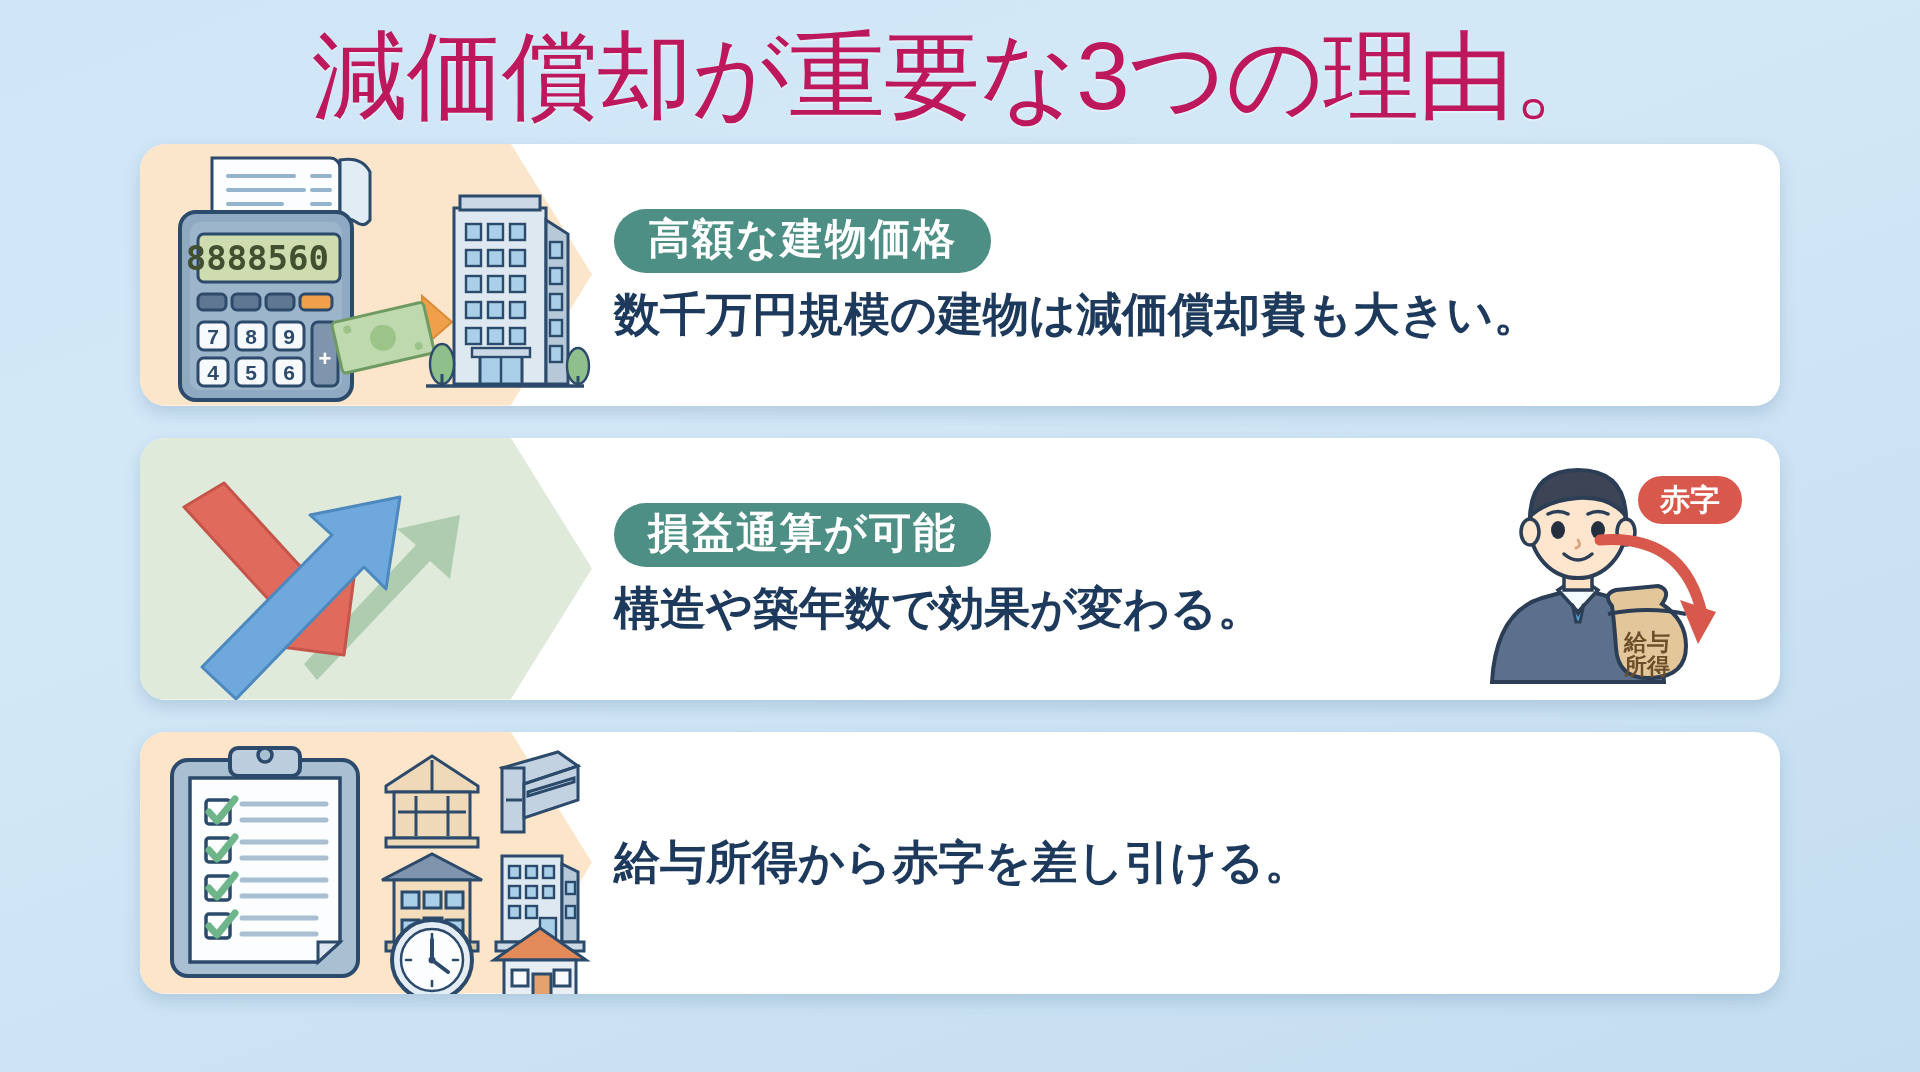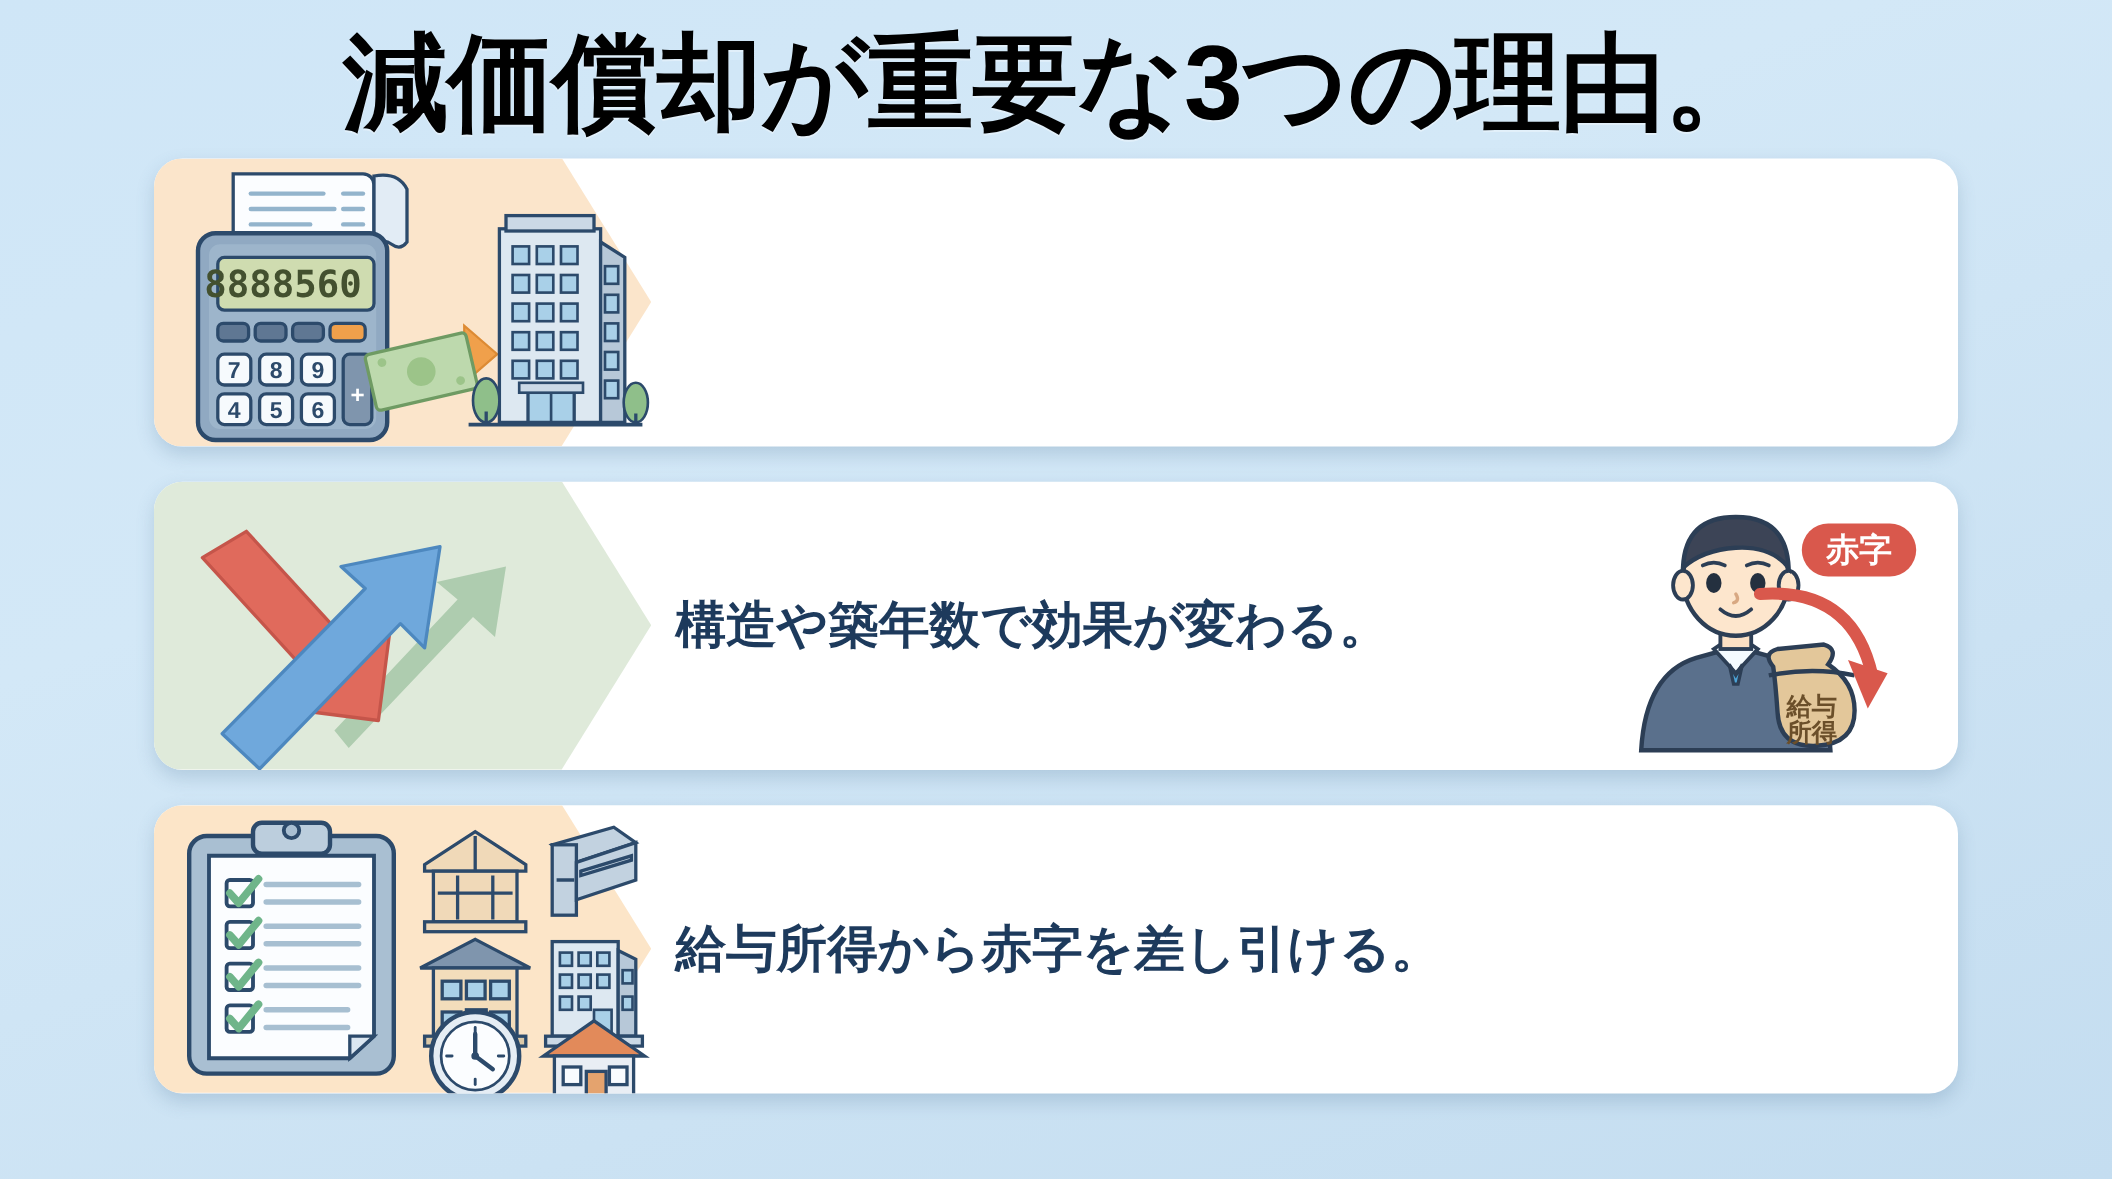--- a/index.html
+++ b/index.html
@@ -16,23 +16,23 @@
     background: linear-gradient(160deg, #cfe6f7 0%, #d3e8f7 35%, #cbe2f3 70%, #c4ddf0 100%);
     position: relative;
   }
 
   
   .page-title {
     text-align: center;
     padding-top: 22px;
     font-size: 96px;
     line-height: 1.12;
-    font-weight: 700;
+    font-weight: 400;
     letter-spacing: -1px;
-    color: #000000;
+    color: #be185d;
     text-shadow: 0 2px 0 rgba(255,255,255,0.35);
   }
 
   
   .cards {
     margin: 14px auto 0;
     width: 1640px;
     display: flex;
     flex-direction: column;
     gap: 32px;
@@ -217,37 +217,42 @@
           <rect x="318" y="198" width="58" height="9" fill="#cbd9e6" stroke="#2c4a6b" stroke-width="2.4"></rect>
 
           <ellipse cx="288" cy="214" rx="12" ry="20" fill="#8fbf8a" stroke="#2c4a6b" stroke-width="2.4"></ellipse>
           <line x1="288" y1="224" x2="288" y2="236" stroke="#2c4a6b" stroke-width="3"></line>
           <ellipse cx="424" cy="216" rx="11" ry="18" fill="#8fbf8a" stroke="#2c4a6b" stroke-width="2.4"></ellipse>
           <line x1="424" y1="226" x2="424" y2="236" stroke="#2c4a6b" stroke-width="3"></line>
           <line x1="272" y1="236" x2="430" y2="236" stroke="#2c4a6b" stroke-width="3.5"></line>
         </svg>
       </div>
     </div>
+    <div class="card-body">
+      <span class="badge">高額な建物価格</span>
+      <p class="desc">数千万円規模の建物は減価償却費も大きい。</p>
+    </div>
   </div>
 
   <div class="card">
     <div class="card-art art-c2">
       <div class="tint"></div>
       <div class="art-stage">
         <svg width="400" height="240" viewBox="0 0 400 240">
 
           <path d="M150 215 L262 96 L243 80 L306 66 L296 130 L276 112 L163 231 Z" fill="#9dc2a0" opacity="0.75"></path>
 
           <path d="M70 34 L176 150 L200 128 L190 206 L112 196 L136 174 L30 58 Z" fill="#e06a5c" stroke="#c5554a" stroke-width="3" stroke-linejoin="round"></path>
 
           <path d="M48 218 L178 86 L156 66 L246 48 L232 140 L210 118 L82 250 Z" fill="#6fa8dc" stroke="#4d88bf" stroke-width="3" stroke-linejoin="round"></path>
         </svg>
       </div>
     </div>
     <div class="card-body">
+      <span class="badge">損益通算が可能</span>
       <p class="desc">構造や築年数で効果が変わる。</p>
 
       <div class="person-art">
         <svg width="300" height="230" viewBox="0 0 300 230">
 
           <path d="M18 228 q4 -70 50 -84 l36 -10 l36 10 q46 14 50 84 z" fill="#5a708c" stroke="#2c3e55" stroke-width="4"></path>
           <path d="M84 136 l20 22 l20 -22 l-12 -8 h-16 z" fill="#f4fbff" stroke="#2c3e55" stroke-width="3.5"></path>
           <path d="M98 150 l6 10 l6 -10 l-4 18 l-4 0 z" fill="#4da3d6" stroke="#2c3e55" stroke-width="3"></path>
 
           <rect x="90" y="110" width="28" height="26" fill="#fbe0c4" stroke="#2c3e55" stroke-width="3.5"></rect>

